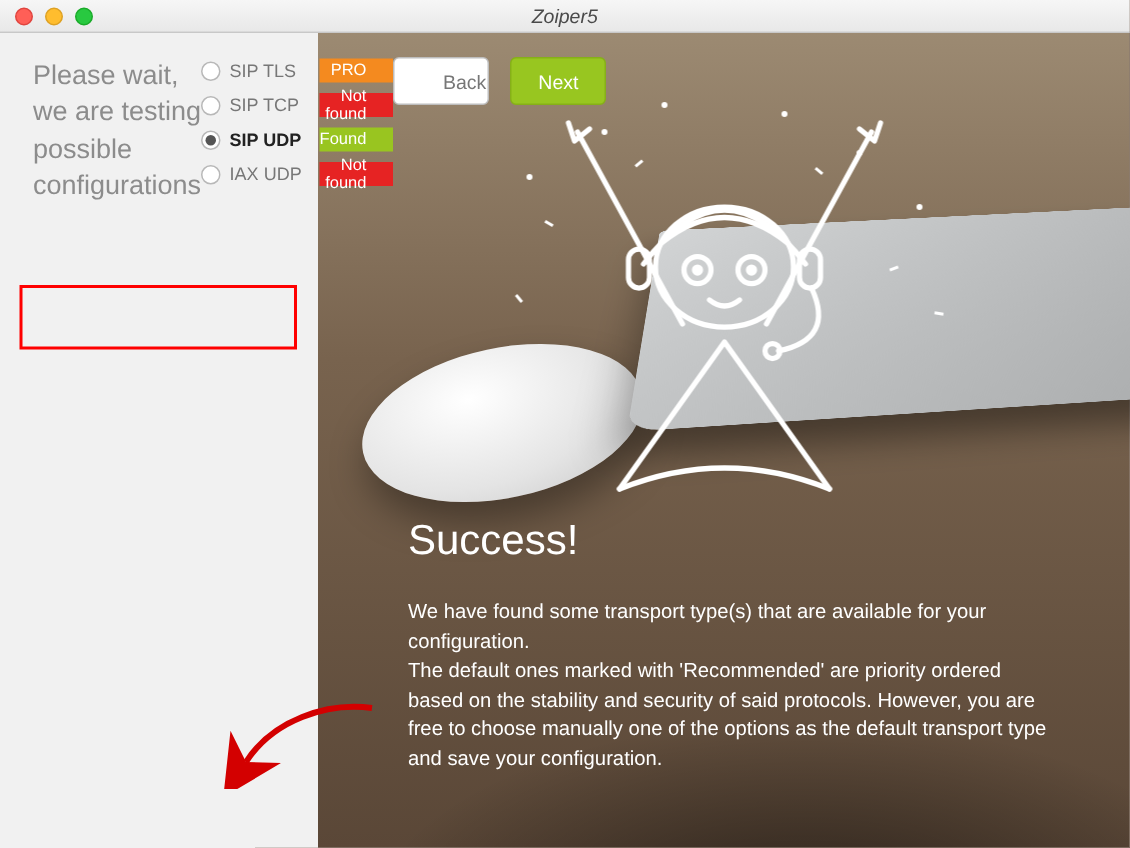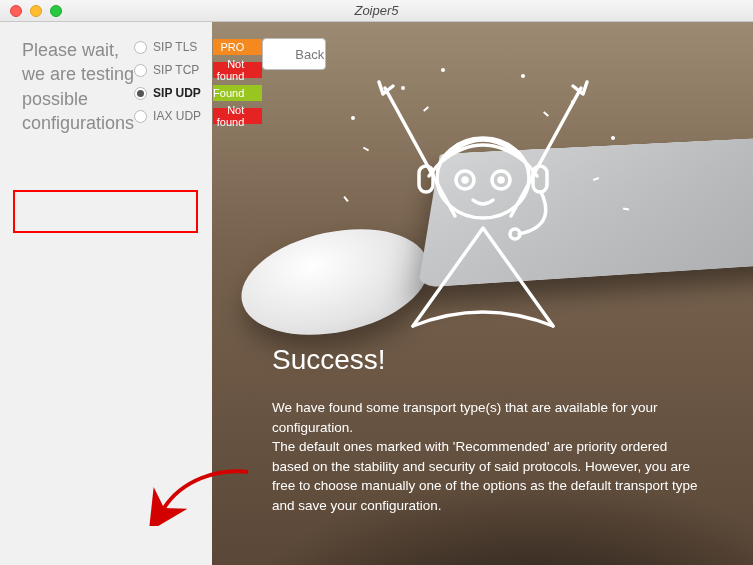--- a/index.html
+++ b/index.html
@@ -205,20 +205,21 @@
       </div>
 
     </div>
 
     <div class="highlight-box"></div>
 
     <div class="spacer"></div>
 
     <div class="buttons">
       <div class="btn btn-back">Back</div>
+      <div class="btn btn-next">Next</div>
     </div>
   </div>
 
   <div class="main">
     <div class="desk"></div>
     <div class="mouse"></div>
     <div class="laptop"></div>
 
     <svg class="character" viewBox="0 0 320 300">
       <g stroke="#fff" stroke-width="3.5" fill="none" stroke-linecap="round" stroke-linejoin="round">

